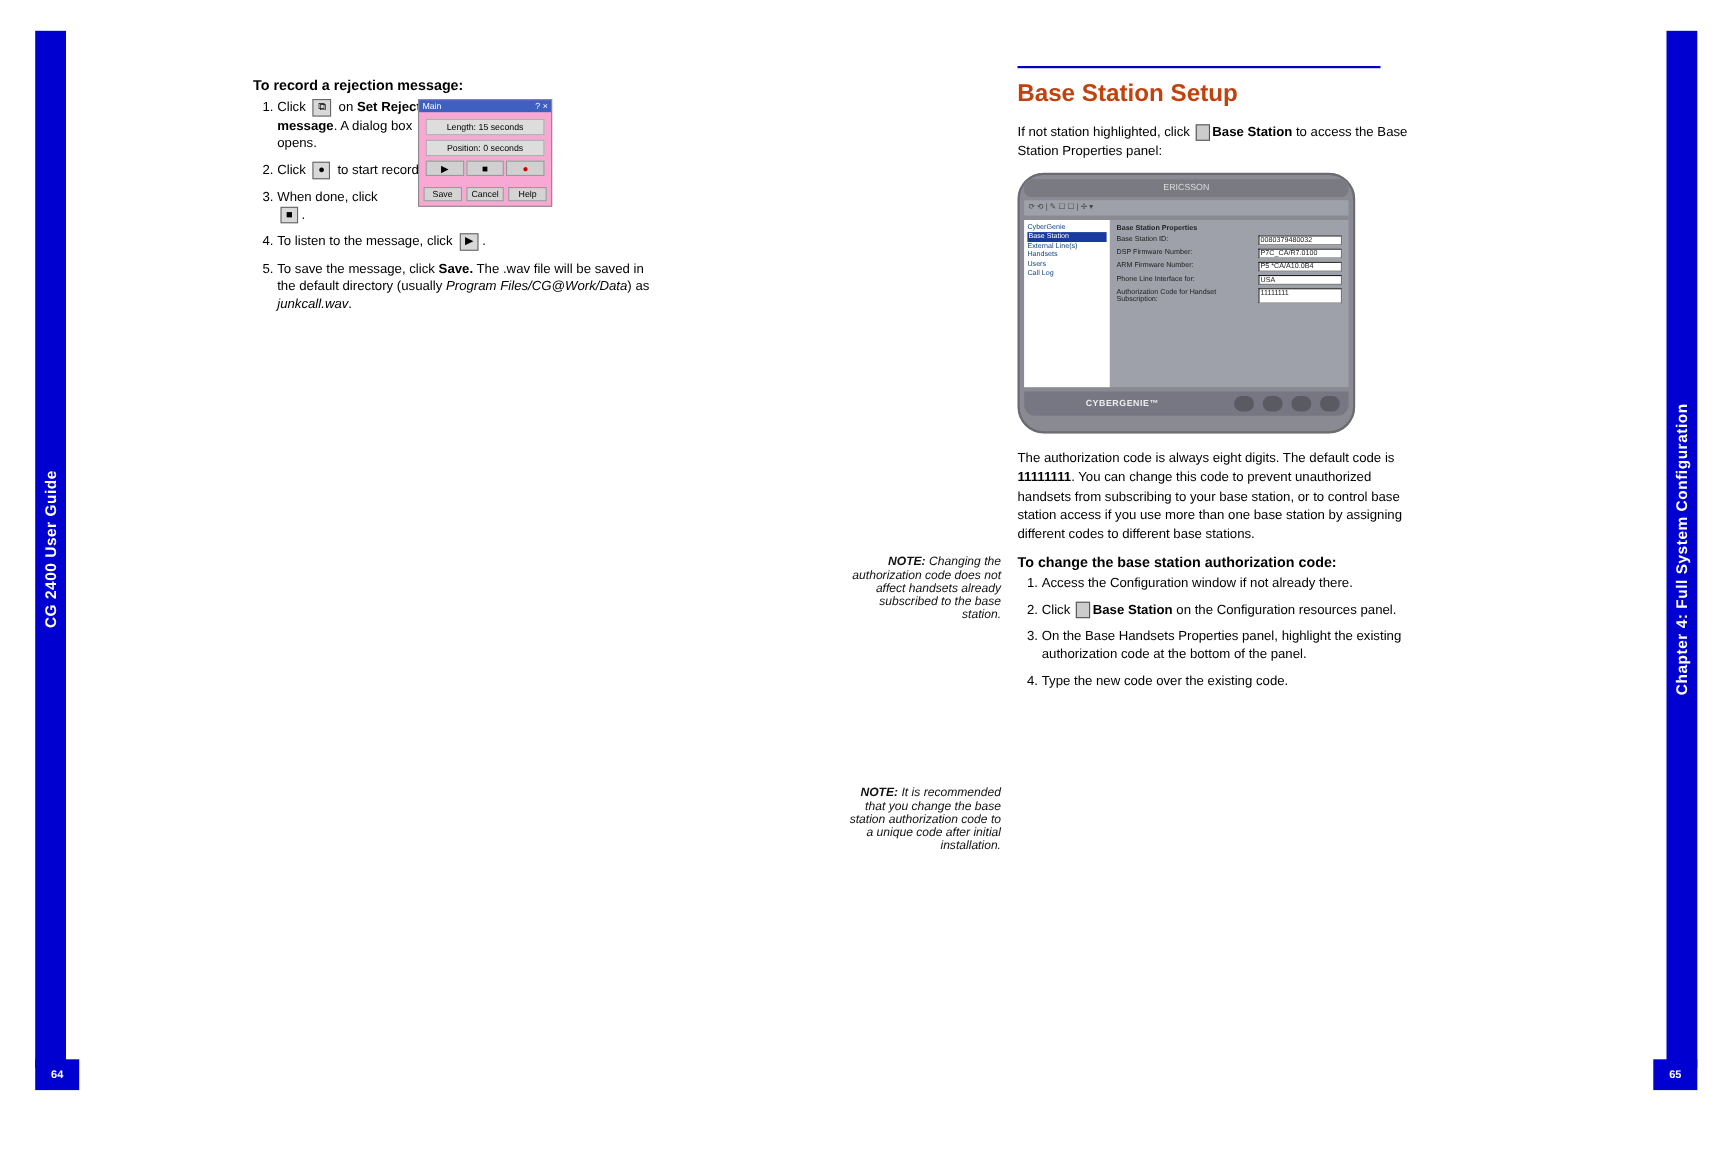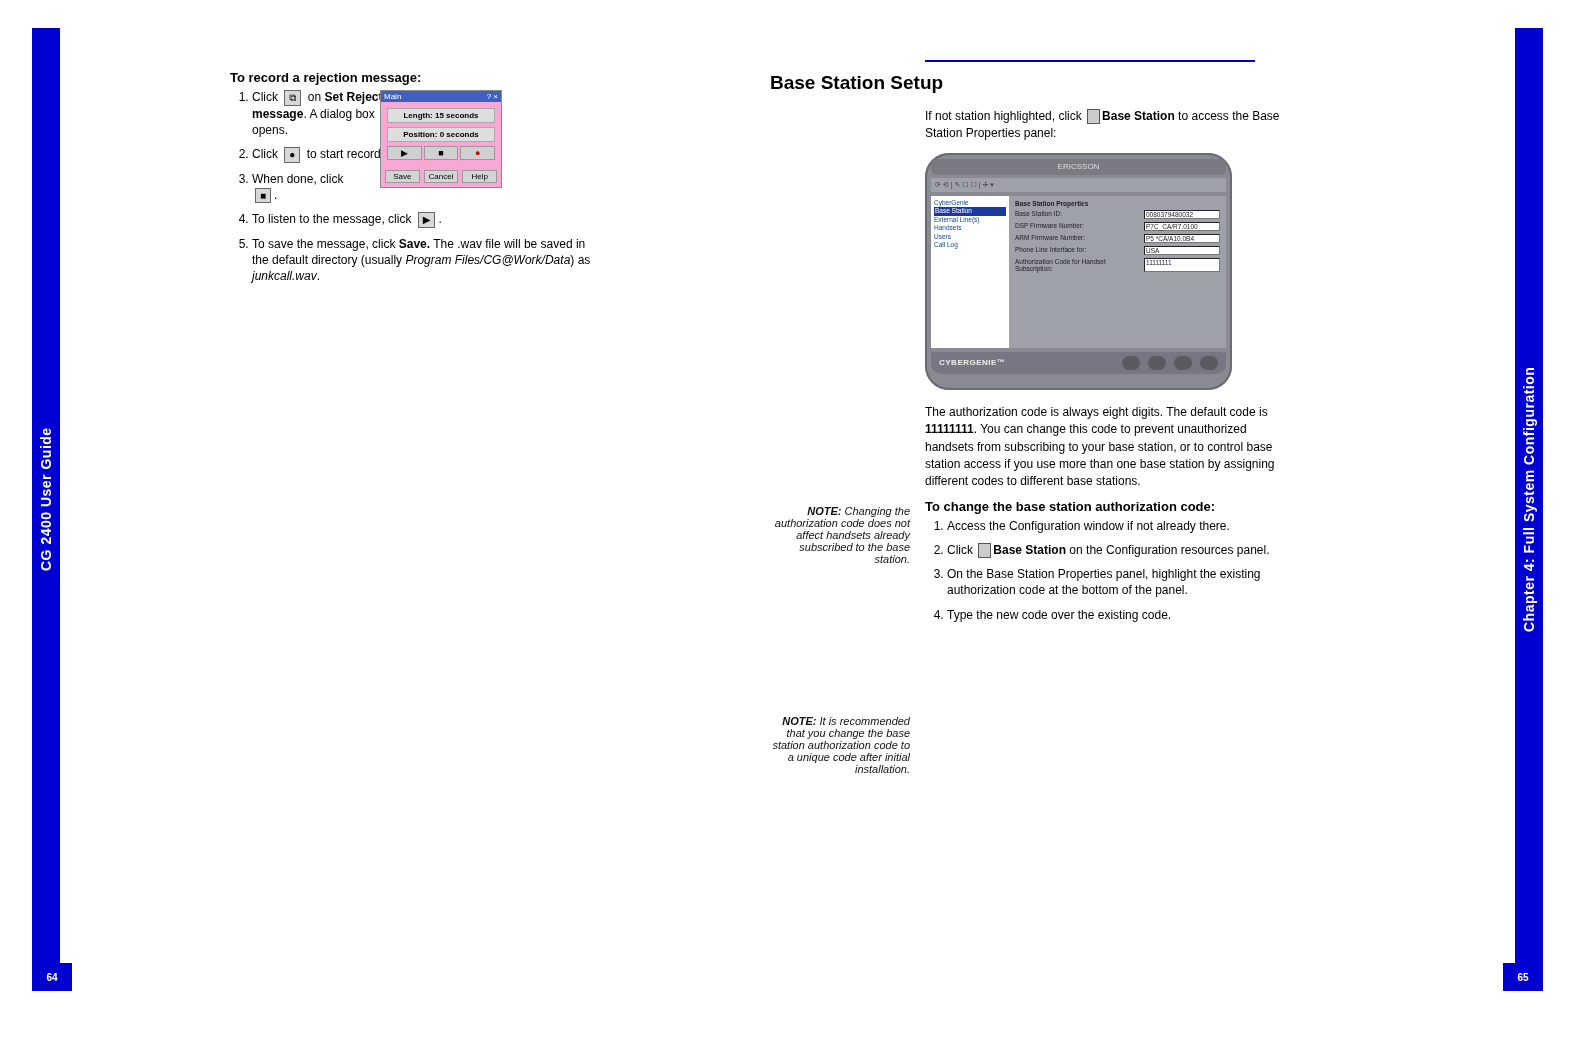--- a/index.html
+++ b/index.html
@@ -80,36 +80,37 @@
     position: absolute;
     left: 380px;
     top: 90px;
     width: 120px;
     border: 1px solid #888;
     background: #f9a8d4;
     font-size: 8px;
   }
   .dialog-title { background: #4060c0; color:#fff; padding: 1px 3px; display:flex; justify-content:space-between; }
   .dialog-body { padding: 6px; }
-  .d-field { background:#ddd; border:1px solid #aaa; text-align:center; padding:2px 0; margin-bottom:4px; font-size:8px;font-weight:bold; }
+  .d-field { background:#ddd; border:1px solid #aaa; text-align:center; padding:2px 0; margin-bottom:4px; font-size:8px; }
   .d-btns { display:flex; gap:2px; }
   .d-btn { flex:1; border:1px solid #999; background:#d0d0d0; text-align:center; padding:1px 0; font-size:9px; }
   .d-footer { display:flex; gap:4px; padding:4px; }
   .d-foot-btn { flex:1; border:1px solid #999; background:#d4d4d4; text-align:center; font-size:8px; padding:1px 0; }
   .rule {
     border-top: 2px solid #0000c0;
     margin-bottom: 10px;
     width: 330px;
     margin-left: 155px;
   }
   h2.main-title {
-    font-size: 19px;
+    font-size: 22px;
     font-weight: bold;
     margin: 0 0 14px 0;
-    color: #000000;
+    color: #c2410c;
+    text-align: center;
   }
   .body-text { font-size: 12px; line-height: 1.45; margin-bottom: 8px; }
   .inline-icon {
     display: inline-block;
     width: 11px; height: 13px;
     border: 1px solid #555;
     background: #ccc;
     vertical-align: middle;
     margin: 0 2px;
   }
@@ -138,21 +139,21 @@
   }
   .sp-header { background:#7a7a82; height:16px; border-radius:6px; color:#ddd; font-size:8px; text-align:center; line-height:16px; }
   .sp-toolbar { background:#9ea0aa; height:14px; margin-top:3px; font-size:7px; color:#444; padding-left:4px; line-height:14px; }
   .sp-body { display:flex; height:152px; margin-top:4px; }
   .sp-tree { width:72px; background:#fff; font-size:6.5px; padding:3px; color:#114488; line-height:1.3; }
   .sp-tree .sel { background:#1a3aa0; color:#fff; padding:0 1px; }
   .sp-props { flex:1; background:#9ea0aa; padding:4px 6px; font-size:6.5px; color:#222; }
   .sp-prop-row { display:flex; justify-content:space-between; margin:3px 0; gap:4px; }
   .sp-prop-row .pf { background:#fff; border:1px inset #777; width:72px; font-size:6.5px; padding:0 1px; }
   .sp-footer { display:flex; align-items:center; justify-content:space-between; height:22px; background:#777783; border-radius:0 0 10px 10px; margin-top:4px; padding:0 8px; }
-  .sp-logo { color:#eee; font-size:8px; font-weight:bold; letter-spacing:0.5px; }
+  .sp-logo { color:#eee; font-size:8px; font-weight:bold; letter-spacing:0.5px;margin-left:48px; }
   .sp-fbtns { display:flex; gap:8px; }
   .sp-fbtn { width:18px; height:14px; background:#5a5a62; border-radius:8px; }
 </style>
 </head>
 <body>
 
 <div class="left-tab">CG 2400 User Guide</div>
 <div class="right-tab">Chapter 4: Full System Configuration</div>
 <div class="page-num-bar page-num-left">64</div>
 <div class="page-num-bar page-num-right">65</div>
@@ -261,21 +262,21 @@
       <span>The authorization code is always eight digits. The default code is </span><b>11111111</b><span>. You can change this code to prevent unauthorized handsets from subscribing to your base station, or to control base station access if you use more than one base station by assigning different codes to different base stations.</span>
     </div>
 
     <div class="section-head" style="margin-top:1px;">To change the base station authorization code:</div>
 
     <ol class="steps">
       <li>Access the Configuration window if not already there.</li>
       <li>
         <span>Click </span><span class="inline-icon"></span><b>Base Station</b><span> on the Configuration resources panel.</span>
       </li>
-      <li>On the Base Station Properties panel, highlight the existing authorization code at the bottom of the panel.</li>
+      <li>On the Base Handsets Properties panel, highlight the existing authorization code at the bottom of the panel.</li>
       <li>Type the new code over the existing code.</li>
     </ol>
   </div>
 
   <div class="margin-note" style="top:445px;">
     <b style="font-style:italic;">NOTE:</b><span> Changing the authorization code does not affect handsets already subscribed to the base station.</span>
   </div>
   <div class="margin-note" style="top:655px;">
     <b style="font-style:italic;">NOTE:</b><span> It is recommended that you change the base station authorization code to a unique code after initial installation.</span>
   </div>

